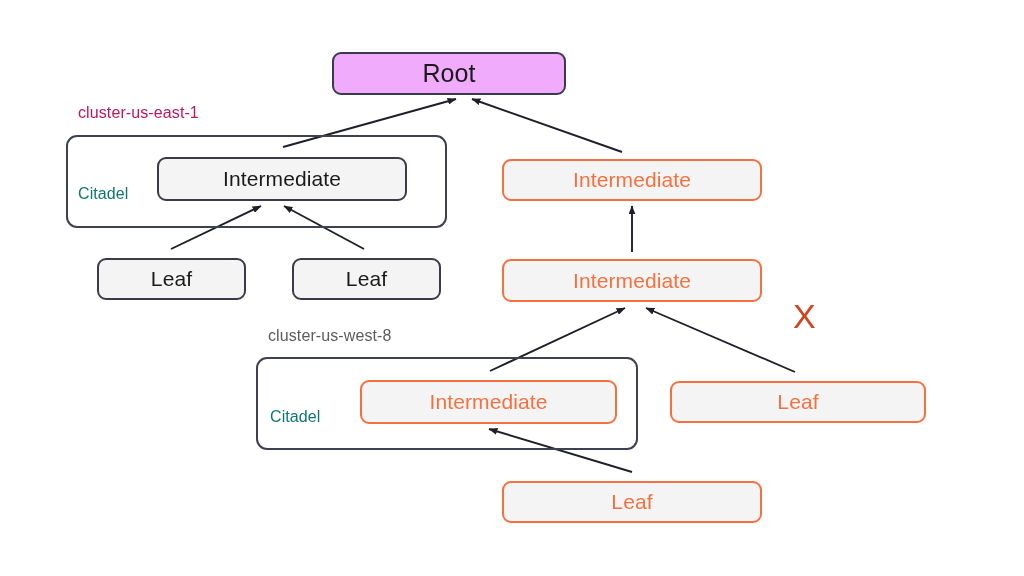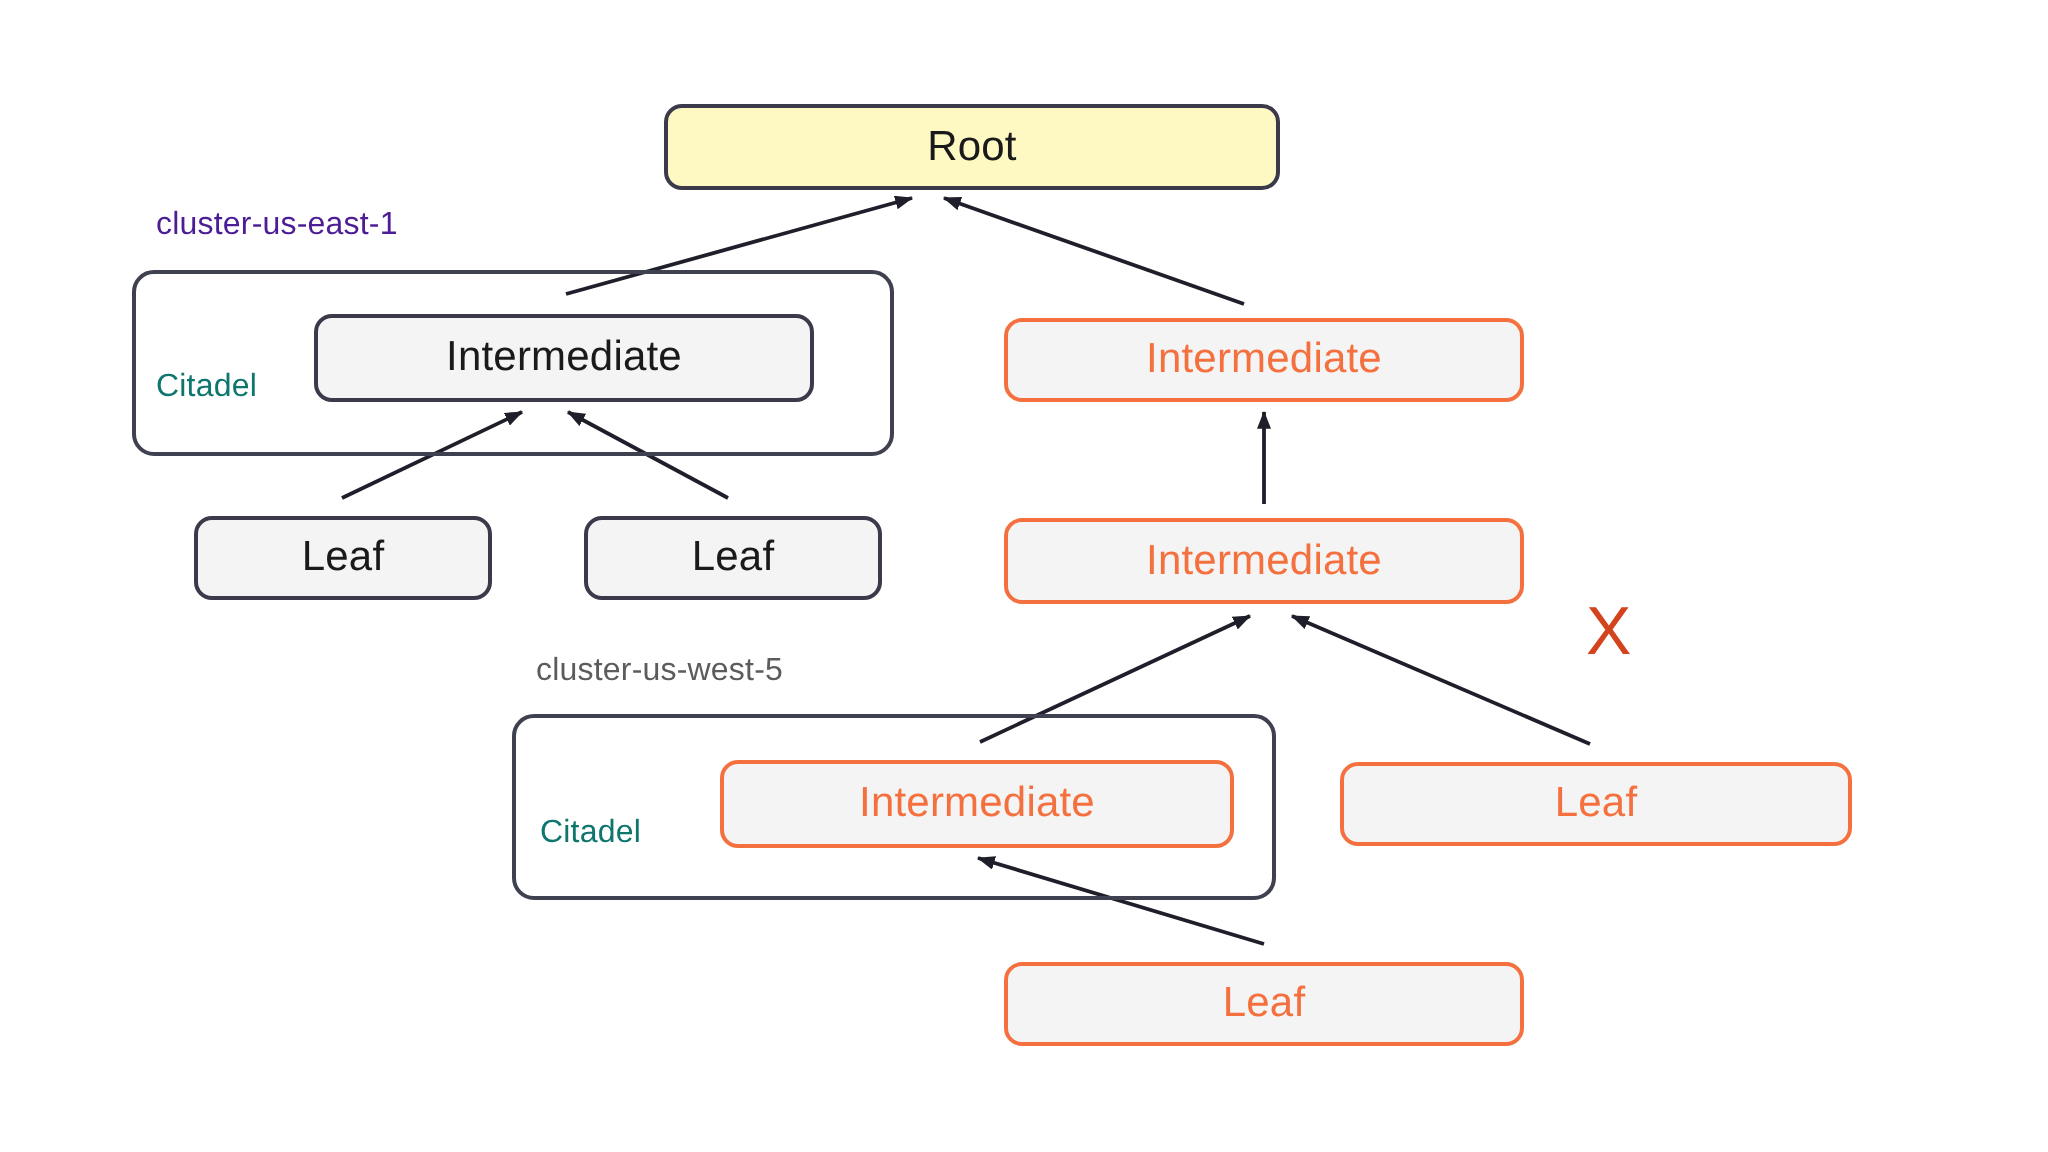--- a/index.html
+++ b/index.html
@@ -98,28 +98,28 @@
         <line x1="364" y1="249" x2="284" y2="206"></line>
         <line x1="632" y1="252" x2="632" y2="206"></line>
         <line x1="490" y1="371" x2="625" y2="308"></line>
         <line x1="795" y1="372" x2="646" y2="308"></line>
         <line x1="632" y1="472" x2="489" y2="429"></line>
       </g>
   </svg>
 
   <div id="cluster-layer">
       <div class="cluster" style="left: 66px; top: 135px; width: 381px; height: 93px; border-color: rgb(63, 65, 80);"></div>
-      <div class="cluster-title" style="left: 78px; top: 104px; color: #4c1d95;">cluster-us-east-1</div>
+      <div class="cluster-title" style="left: 78px; top: 104px; color: #be185d;">cluster-us-east-1</div>
       <div class="cluster-inner-label" style="left: 78px; top: 185px;">Citadel</div>
       <div class="cluster" style="left: 256px; top: 357px; width: 382px; height: 93px; border-color: rgb(63, 65, 80);"></div>
-      <div class="cluster-title" style="left: 268px; top: 327px; color: rgb(92, 92, 92);">cluster-us-west-5</div>
+      <div class="cluster-title" style="left: 268px; top: 327px; color: rgb(92, 92, 92);">cluster-us-west-8</div>
       <div class="cluster-inner-label" style="left: 270px; top: 408px;">Citadel</div>
     </div>
   <div id="node-layer">
-      <div class="node" style="left: 332px; top: 52px; width: 308px; height: 43px; font-size: 21px; background: #fef9c3; border-color: rgb(58, 58, 74); color: rgb(26, 26, 26);">Root</div>
+      <div class="node" style="left: 332px; top: 52px; width: 234px; height: 43px; font-size: 25px; background: #f0abfc; border-color: rgb(58, 58, 74); color: rgb(26, 26, 26);">Root</div>
       <div class="node" style="left: 157px; top: 157px; width: 250px; height: 44px; font-size: 21px; background: rgb(244, 244, 244); border-color: rgb(58, 58, 74); color: rgb(26, 26, 26);">Intermediate</div>
       <div class="node" style="left: 97px; top: 258px; width: 149px; height: 42px; font-size: 21px; background: rgb(244, 244, 244); border-color: rgb(58, 58, 74); color: rgb(26, 26, 26);">Leaf</div>
       <div class="node" style="left: 292px; top: 258px; width: 149px; height: 42px; font-size: 21px; background: rgb(244, 244, 244); border-color: rgb(58, 58, 74); color: rgb(26, 26, 26);">Leaf</div>
       <div class="node orange" style="left: 502px; top: 159px; width: 260px; height: 42px; font-size: 21px; background: rgb(244, 244, 244); border-color: rgb(244, 113, 63); color: rgb(244, 113, 63);">Intermediate</div>
       <div class="node orange" style="left: 502px; top: 259px; width: 260px; height: 43px; font-size: 21px; background: rgb(244, 244, 244); border-color: rgb(244, 113, 63); color: rgb(244, 113, 63);">Intermediate</div>
       <div class="node orange" style="left: 360px; top: 380px; width: 257px; height: 44px; font-size: 21px; background: rgb(244, 244, 244); border-color: rgb(244, 113, 63); color: rgb(244, 113, 63);">Intermediate</div>
       <div class="node orange" style="left: 670px; top: 381px; width: 256px; height: 42px; font-size: 21px; background: rgb(244, 244, 244); border-color: rgb(244, 113, 63); color: rgb(244, 113, 63);">Leaf</div>
       <div class="node orange" style="left: 502px; top: 481px; width: 260px; height: 42px; font-size: 21px; background: rgb(244, 244, 244); border-color: rgb(244, 113, 63); color: rgb(244, 113, 63);">Leaf</div>
     </div>
   <div id="annotation-layer">

